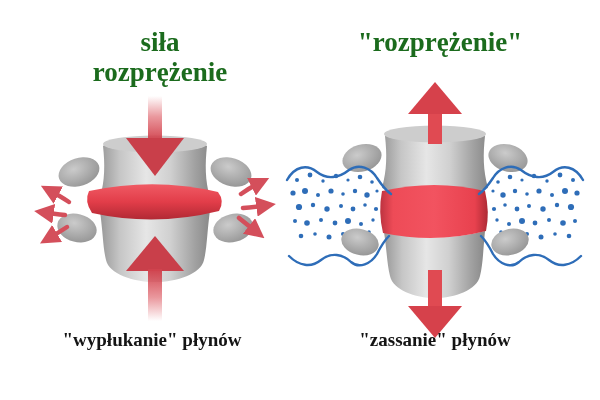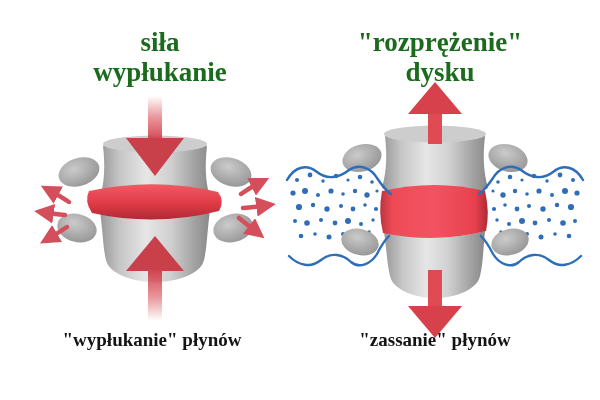--- a/index.html
+++ b/index.html
@@ -19,21 +19,21 @@
   }
   .illu{position:absolute;}
 </style>
 </head>
 <body>
 
 <div class="stage">
 
   <div class="panel-title" style="left:40px;top:27px;width:240px;">
     <span>siła</span>
-    <span>wypłukanie</span>
+    <span>rozprężenie</span>
   </div>
 
   <svg class="illu" style="left:5px;top:88px;" width="300" height="250" viewBox="0 0 300 250">
     <defs>
       <linearGradient id="boneL" x1="0" y1="0" x2="1" y2="0">
         <stop offset="0" stop-color="#979797"></stop>
           <stop offset="0.18" stop-color="#c6c6c6"></stop>
         <stop offset="0.42" stop-color="#e6e6e6"></stop>
           <stop offset="0.64" stop-color="#d0d0d0"></stop>
         <stop offset="0.86" stop-color="#a2a2a2"></stop>
@@ -98,21 +98,20 @@
       <path d="M 236 106 Q 246 99 258 93" marker-end="url(#ahL)"></path>
       <path d="M 238 120 Q 250 119 264 117" marker-end="url(#ahL)"></path>
       <path d="M 234 130 Q 244 138 254 146" marker-end="url(#ahL)"></path>
     </g>
   </svg>
 
   <div class="panel-caption" style="left:32px;top:329px;width:240px;">"wypłukanie" płynów</div>
 
   <div class="panel-title" style="left:330px;top:27px;width:220px;">
     <span>"rozprężenie"</span>
-    <span>dysku</span>
   </div>
 
   <svg class="illu" style="left:285px;top:80px;" width="300" height="260" viewBox="0 0 300 260">
     <defs>
       <linearGradient id="boneR" x1="0" y1="0" x2="1" y2="0">
         <stop offset="0" stop-color="#979797"></stop>
           <stop offset="0.18" stop-color="#c6c6c6"></stop>
         <stop offset="0.42" stop-color="#e6e6e6"></stop>
           <stop offset="0.64" stop-color="#d0d0d0"></stop>
         <stop offset="0.86" stop-color="#a2a2a2"></stop>

